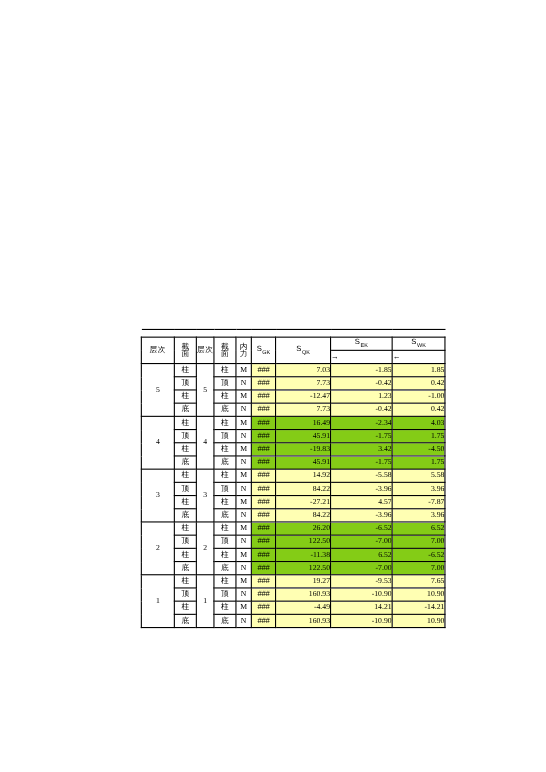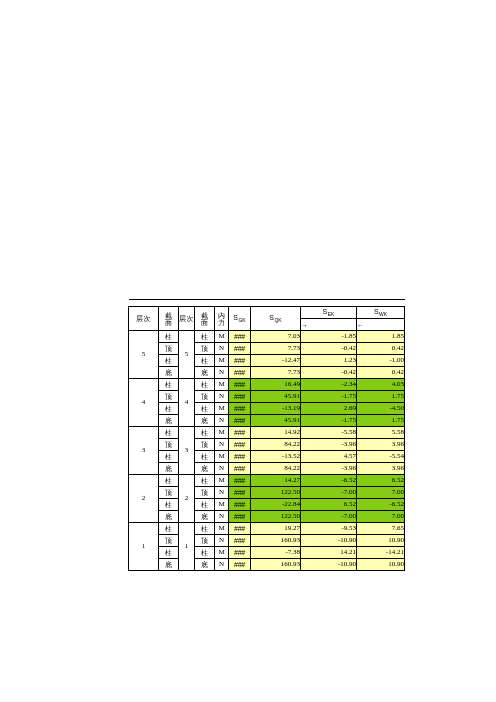--- a/index.html
+++ b/index.html
@@ -213,22 +213,22 @@
             <td class="hash fill-orange">###</td>
             <td class="num fill-orange">45.91</td>
             <td class="num fill-orange">-1.75</td>
             <td class="num fill-orange">1.75</td>
           </tr>
           <tr>
             <td class="cjk fill-white">柱</td>
             <td class="cjk fill-white">柱</td>
             <td class="mn fill-white">M</td>
             <td class="hash fill-orange">###</td>
-            <td class="num fill-orange">-13.19</td>
-            <td class="num fill-orange">2.69</td>
+            <td class="num fill-orange">-19.83</td>
+            <td class="num fill-orange">3.42</td>
             <td class="num fill-orange">-4.50</td>
           </tr>
           <tr>
             <td class="cjk fill-white">底</td>
             <td class="cjk fill-white">底</td>
             <td class="mn fill-white">N</td>
             <td class="hash fill-orange">###</td>
             <td class="num fill-orange">45.91</td>
             <td class="num fill-orange">-1.75</td>
             <td class="num fill-orange">1.75</td>
@@ -251,59 +251,59 @@
             <td class="hash fill-yellow">###</td>
             <td class="num fill-yellow">84.22</td>
             <td class="num fill-yellow">-3.96</td>
             <td class="num fill-yellow">3.96</td>
           </tr>
           <tr>
             <td class="cjk fill-white">柱</td>
             <td class="cjk fill-white">柱</td>
             <td class="mn fill-white">M</td>
             <td class="hash fill-yellow">###</td>
-            <td class="num fill-yellow">-13.52</td>
+            <td class="num fill-yellow">-27.21</td>
             <td class="num fill-yellow">4.57</td>
-            <td class="num fill-yellow">-5.54</td>
+            <td class="num fill-yellow">-7.87</td>
           </tr>
           <tr>
             <td class="cjk fill-white">底</td>
             <td class="cjk fill-white">底</td>
             <td class="mn fill-white">N</td>
             <td class="hash fill-yellow">###</td>
             <td class="num fill-yellow">84.22</td>
             <td class="num fill-yellow">-3.96</td>
             <td class="num fill-yellow">3.96</td>
           </tr>
           <tr>
             <td class="floorlbl fill-white" rowspan="4">2</td>
             <td class="cjk fill-white">柱</td>
             <td class="floorlbl fill-white" rowspan="4">2</td>
             <td class="cjk fill-white">柱</td>
             <td class="mn fill-white">M</td>
             <td class="hash fill-orange">###</td>
-            <td class="num fill-orange">14.27</td>
+            <td class="num fill-orange">26.20</td>
             <td class="num fill-orange">-6.52</td>
             <td class="num fill-orange">6.52</td>
           </tr>
           <tr>
             <td class="cjk fill-white">顶</td>
             <td class="cjk fill-white">顶</td>
             <td class="mn fill-white">N</td>
             <td class="hash fill-orange">###</td>
             <td class="num fill-orange">122.50</td>
             <td class="num fill-orange">-7.00</td>
             <td class="num fill-orange">7.00</td>
           </tr>
           <tr>
             <td class="cjk fill-white">柱</td>
             <td class="cjk fill-white">柱</td>
             <td class="mn fill-white">M</td>
             <td class="hash fill-orange">###</td>
-            <td class="num fill-orange">-22.84</td>
+            <td class="num fill-orange">-11.38</td>
             <td class="num fill-orange">6.52</td>
             <td class="num fill-orange">-6.52</td>
           </tr>
           <tr>
             <td class="cjk fill-white">底</td>
             <td class="cjk fill-white">底</td>
             <td class="mn fill-white">N</td>
             <td class="hash fill-orange">###</td>
             <td class="num fill-orange">122.50</td>
             <td class="num fill-orange">-7.00</td>
@@ -327,21 +327,21 @@
             <td class="hash fill-yellow">###</td>
             <td class="num fill-yellow">160.93</td>
             <td class="num fill-yellow">-10.90</td>
             <td class="num fill-yellow">10.90</td>
           </tr>
           <tr>
             <td class="cjk fill-white">柱</td>
             <td class="cjk fill-white">柱</td>
             <td class="mn fill-white">M</td>
             <td class="hash fill-yellow">###</td>
-            <td class="num fill-yellow">-7.38</td>
+            <td class="num fill-yellow">-4.49</td>
             <td class="num fill-yellow">14.21</td>
             <td class="num fill-yellow">-14.21</td>
           </tr>
           <tr>
             <td class="cjk fill-white">底</td>
             <td class="cjk fill-white">底</td>
             <td class="mn fill-white">N</td>
             <td class="hash fill-yellow">###</td>
             <td class="num fill-yellow">160.93</td>
             <td class="num fill-yellow">-10.90</td>

